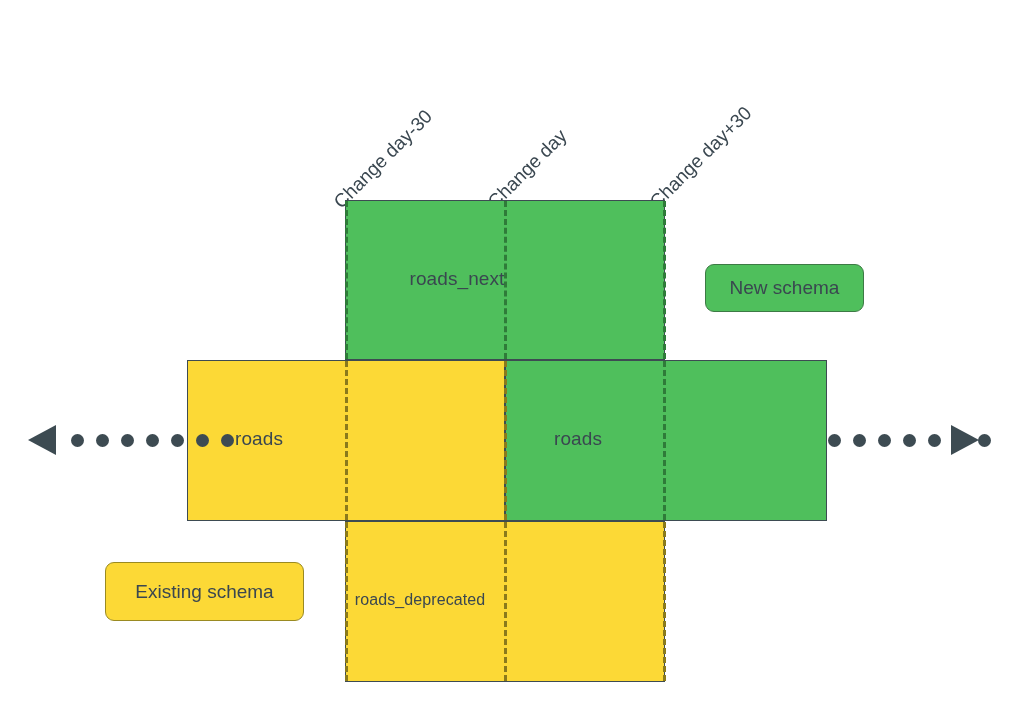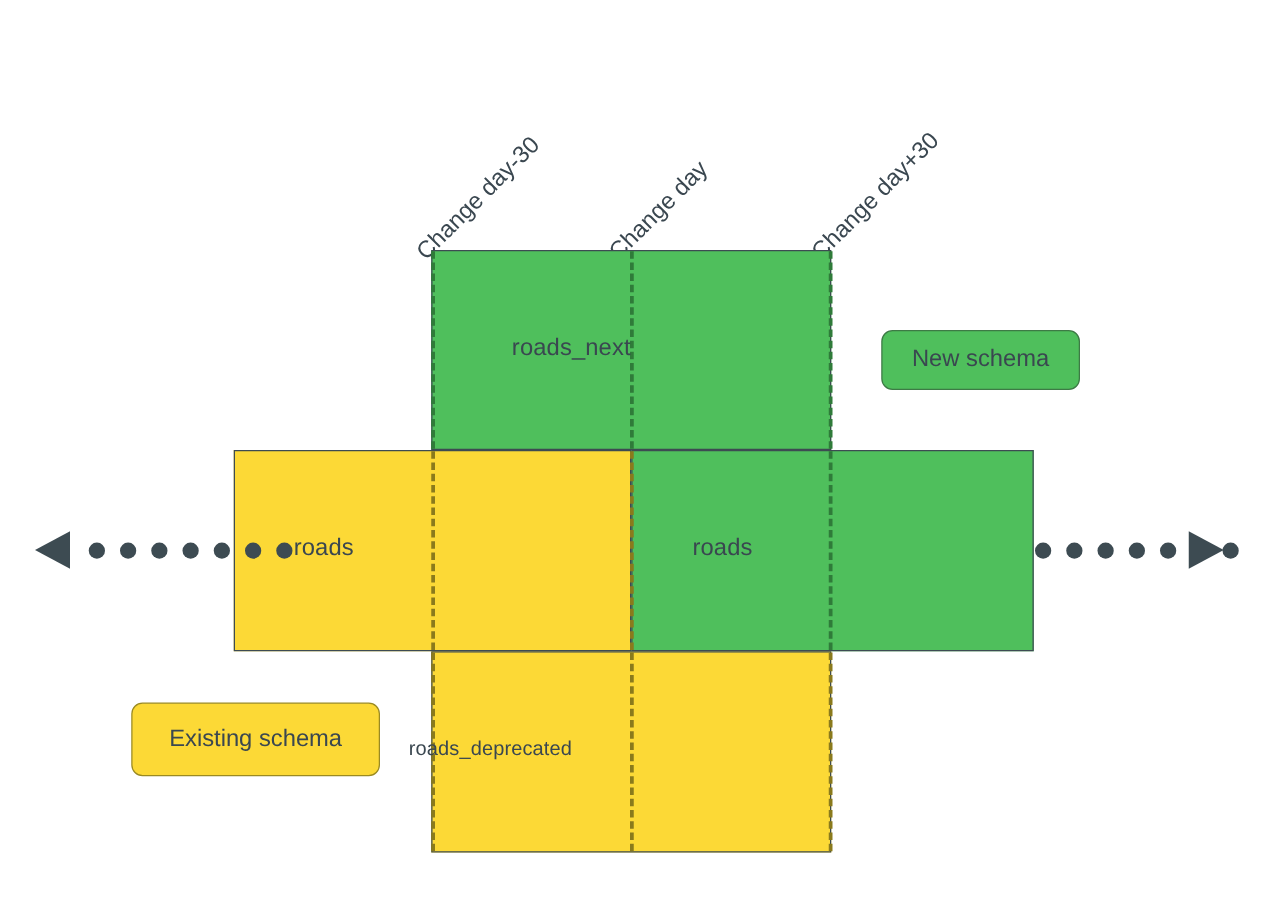--- a/index.html
+++ b/index.html
@@ -56,23 +56,24 @@
   }
   #lbl-roads-right {
     font-size: 19px;
     left: 505px;
     top: 428px;
     width: 146px;
     text-align: center;
   }
   #lbl-roads-deprecated {
     font-size: 16px;
-    left: 327px;
+    left: 338px;
     top: 591px;
     width: 164px;
+    text-align: center;
   }
 
   
   .dashline {
     position: absolute;
     width: 0;
     border-left: 3px dashed #3d4b52;
   }
   .dashline.on-yellow {
     border-left-color: #8a7a1c;

